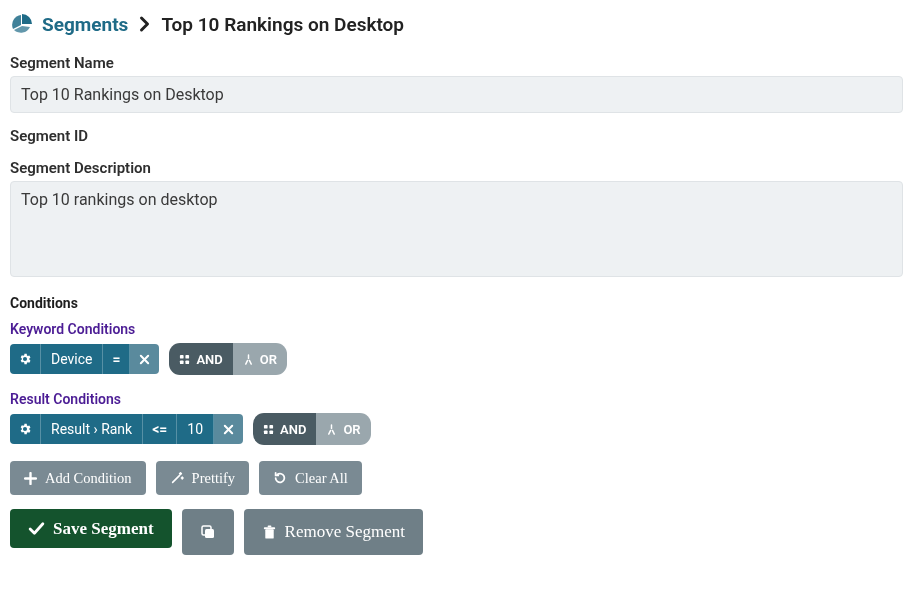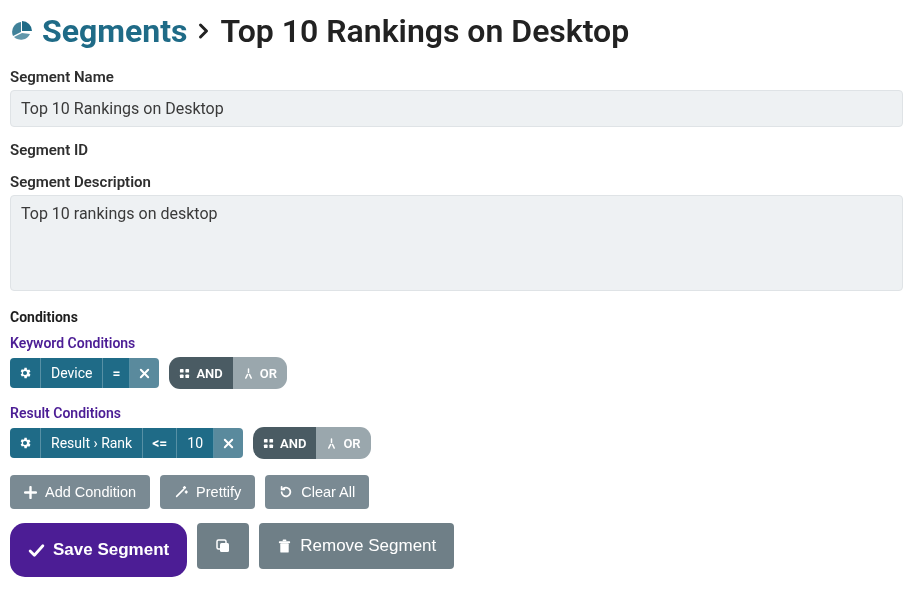--- a/index.html
+++ b/index.html
@@ -7,21 +7,21 @@
     font-family: -apple-system, BlinkMacSystemFont, "Segoe UI", Roboto, "Helvetica Neue", Arial, sans-serif;
     color: #212529;
     background: #fff;
     padding: 12px 10px;
     width: 913px;
   }
   .breadcrumb {
     display: flex;
     align-items: center;
     margin-bottom: 18px;
-    font-size: 32px;
+    font-size: 19px;
     font-weight: 700;
   }
   .breadcrumb .link {
     color: #1f6b87;
     display: flex;
     align-items: center;
     cursor: pointer;
   }
   .breadcrumb .link svg { margin-right: 8px; }
   .breadcrumb .chevron { margin: 0 10px; color: #222; }
@@ -116,24 +116,24 @@
     align-items: center;
     gap: 8px;
     height: 34px;
     padding: 0 14px;
     border: none;
     border-radius: 4px;
     font-size: 14.5px;
     font-weight: 500;
     color: #fff;
     cursor: pointer;
-    font-family: Liberation Sans, sans-serif;
+    font-family: Liberation Serif, serif;
   }
   .btn-grey  { background: #7a8a93; }
-  .btn-green { background: #4c1d95; height: 54px; font-size: 17px; padding: 0 18px; font-weight: 600; border-radius: 15px; }
+  .btn-green { background: #14532d; height: 39px; font-size: 17px; padding: 0 18px; font-weight: 600; }
   .btn-dark  { background: #6f7f87; height: 46px; font-size: 17px; padding: 0 18px; }
   .primary-row { display: flex; gap: 10px; }
   svg { display: block; }
 </style>
 </head>
 <body>
 
 <div class="breadcrumb">
   <span class="link">
     <svg width="24" height="24" viewBox="0 0 24 24" fill="#1f6b87">

